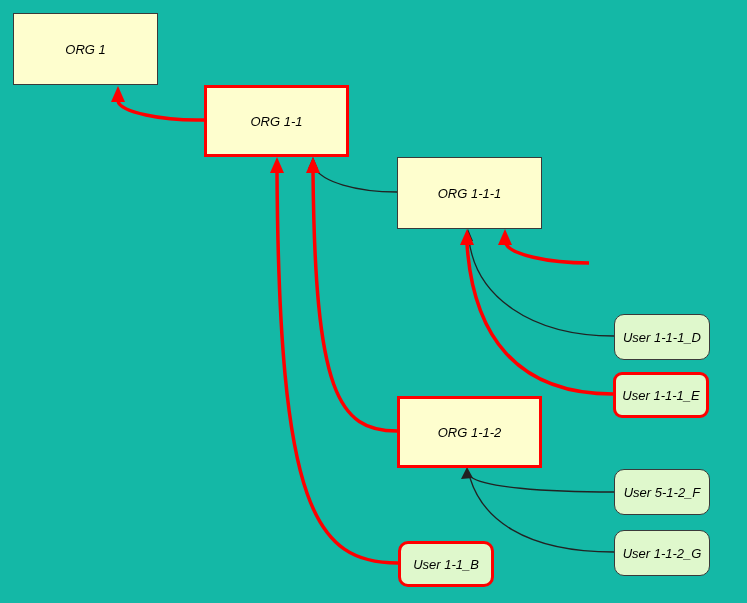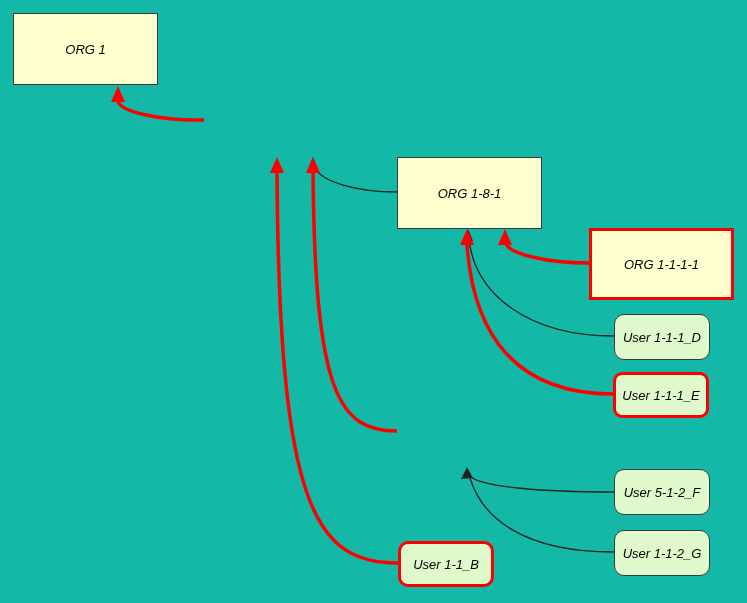--- a/index.html
+++ b/index.html
@@ -108,29 +108,32 @@
     <g>
       <path class="edge-red" d="M 613 394 C 516 394, 473 335, 467 244"></path>
       <polygon class="head-red" points="467,229 460,245 474,245"></polygon>
     </g>
   </svg>
 
   <div id="n-org1" class="node org">
     <span>ORG 1</span>
   </div>
 
+  <div id="n-org11" class="node org hl">
+    <span>ORG 1-1</span>
+  </div>
 
   <div id="n-org111" class="node org">
-    <span>ORG 1-8-1</span>
+    <span>ORG 1-1-1</span>
   </div>
 
-  <div id="n-org1111" class="node org hl">
-    <span>ORG 1-1-1-1</span>
+
+  <div id="n-org112" class="node org hl">
+    <span>ORG 1-1-2</span>
   </div>
-
 
   <div id="n-userd" class="node user">
     <span>User 1-1-1_D</span>
   </div>
 
   <div id="n-usere" class="node user hl">
     <span>User 1-1-1_E</span>
   </div>
 
   <div id="n-userf" class="node user">

